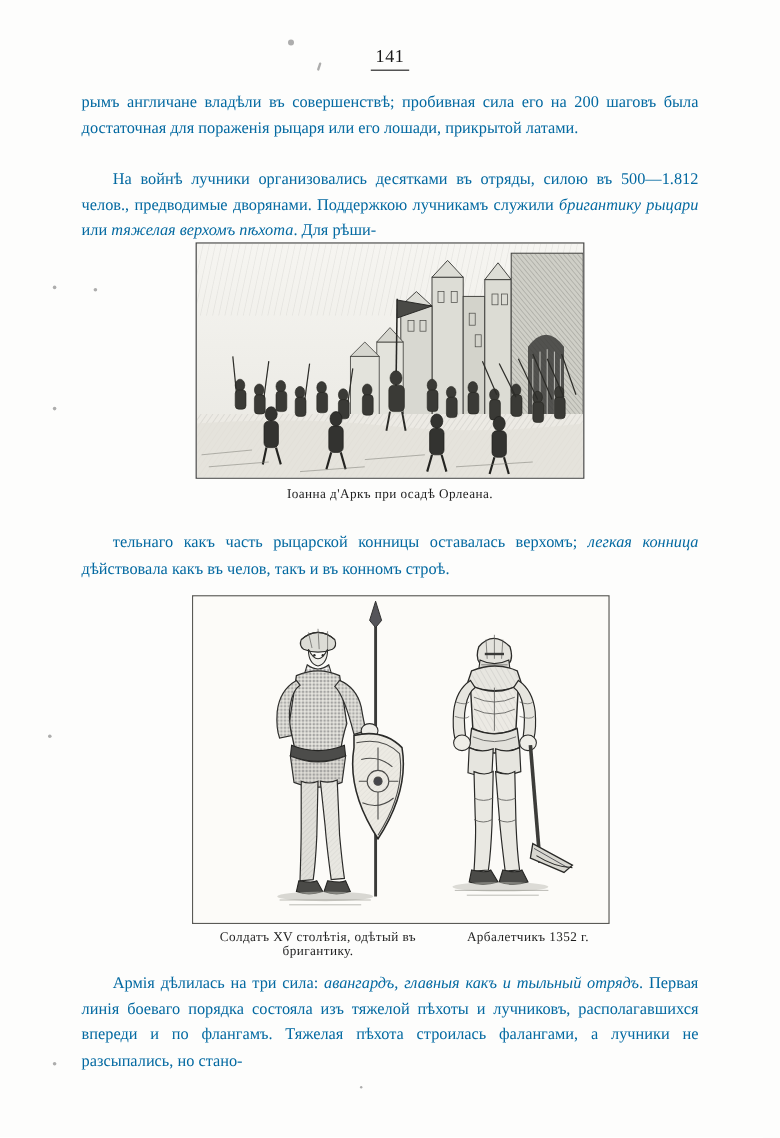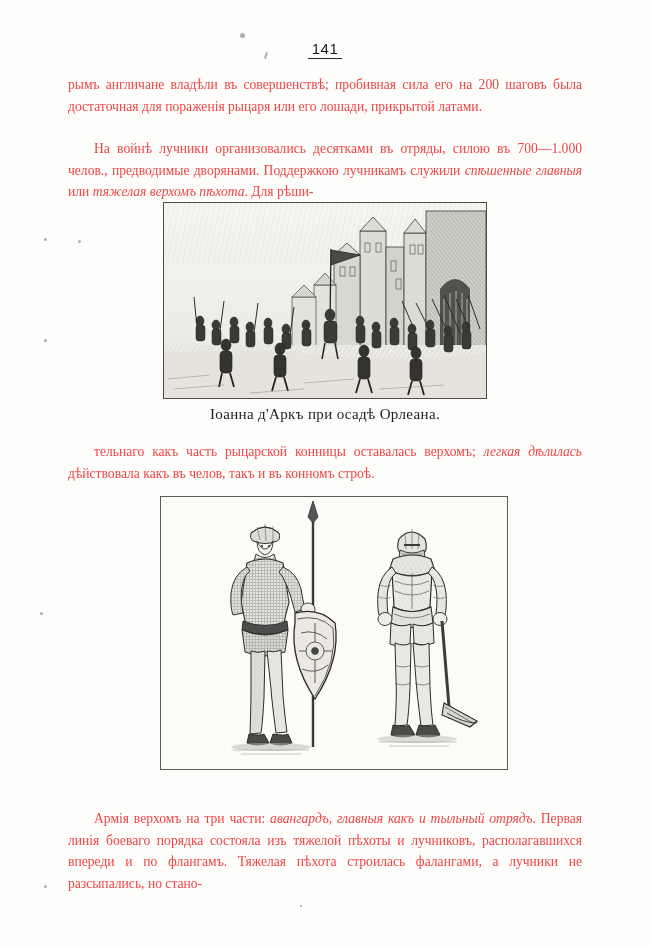--- a/index.html
+++ b/index.html
@@ -29,37 +29,37 @@
   }
   
   .folio {
     position: absolute;
     top: 40px;
     left: 0;
     right: 0;
     text-align: center;
     font-size: 15px;
     letter-spacing: .5px;
-    font-family: Liberation Sans, sans-serif;
+    font-family: Liberation Serif, serif;
   }
   .folio span {
     display: inline-block;
     border-bottom: 1px solid #2a2a2a;
     padding: 0 4px 1px 4px;
   }
   
   .txt {
     position: absolute;
     left: 68px;
     width: 514px;
     font-size: 13.6px;
     line-height: 21.5px;
     text-align: justify;
     text-justify: inter-word;
-    color: #ef4444;
+    color: #0369a1;
   }
   .txt p {
     margin: 0;
   }
   .indent {
     text-indent: 26px;
   }
   .it {
     font-style: italic;
   }
@@ -68,21 +68,21 @@
     position: absolute;
   }
   .fig-frame {
     border: 1px solid #4a4a4a;
     background: #f3f2ee;
     position: relative;
     overflow: hidden;
   }
   .fig-cap {
     text-align: center;
-    font-size: 15px;
+    font-size: 11px;
     letter-spacing: .35px;
     margin-top: 7px;
     color: #1d1d1d;
     font-family: "Liberation Serif", serif;
   }
   .cap-row {
     position: absolute;
     display: flex;
     justify-content: space-between;
   }
@@ -106,21 +106,21 @@
 
   <div class="folio">
     <span>141</span>
   </div>
 
   <div class="txt" style="top:74px;">
     <p>рымъ англичане владѣли въ совершенствѣ; пробивная сила его на 200 шаговъ была достаточная для пораженія рыцаря или его лошади, прикрытой латами.</p>
   </div>
 
   <div class="txt indent" style="top:138px;">
-    <p><span>На войнѣ лучники организовались десятками въ отряды, силою въ 700—1.000 челов., предводимые дворянами. Поддержкою лучникамъ служили </span><span class="it">спѣшенные главныя</span><span> или </span><span class="it">тяжелая верхомъ пѣхота</span><span>. Для рѣши-</span></p>
+    <p><span>На войнѣ лучники организовались десятками въ отряды, силою въ 500—1.812 челов., предводимые дворянами. Поддержкою лучникамъ служили </span><span class="it">бригантику рыцари</span><span> или </span><span class="it">тяжелая верхомъ пѣхота</span><span>. Для рѣши-</span></p>
   </div>
 
   <div class="figure" style="top:202px;left:163px;width:324px;">
     <div class="fig-frame" style="width:322px;height:195px;">
       <svg viewBox="0 0 322 195" width="322" height="195">
         <defs>
           <linearGradient id="skyG" x1="0" y1="0" x2="0" y2="1">
             <stop offset="0" stop-color="#f6f5f1"></stop>
             <stop offset="1" stop-color="#e8e7e1"></stop>
           </linearGradient>
@@ -328,21 +328,21 @@
           <line x1="140" y1="180" x2="190" y2="176"></line>
           <line x1="216" y1="186" x2="280" y2="182"></line>
           <line x1="86" y1="190" x2="140" y2="186"></line>
         </g>
       </svg>
     </div>
     <div class="fig-cap">Іоанна д'Аркъ при осадѣ Орлеана.</div>
   </div>
 
   <div class="txt indent" style="top:441px;">
-    <p><span>тельнаго какъ часть рыцарской конницы оставалась верхомъ; </span><span class="it">легкая дѣлилась</span><span> дѣйствовала какъ въ челов, такъ и въ конномъ строѣ.</span></p>
+    <p><span>тельнаго какъ часть рыцарской конницы оставалась верхомъ; </span><span class="it">легкая конница</span><span> дѣйствовала какъ въ челов, такъ и въ конномъ строѣ.</span></p>
   </div>
 
   <div class="figure" style="top:496px;left:160px;width:348px;">
     <div class="fig-frame" style="width:346px;height:272px;background:#fcfbf8;border-color:#5a5a56;">
       <svg viewBox="0 0 346 272" width="346" height="272">
         <defs>
           <pattern id="mail" width="3" height="3" patternUnits="userSpaceOnUse">
             <circle cx="1.5" cy="1.5" r="0.75" fill="none" stroke="#56565a" stroke-width="0.5"></circle>
           </pattern>
           <pattern id="shade" width="3" height="3" patternUnits="userSpaceOnUse" patternTransform="rotate(45)">
@@ -482,19 +482,23 @@
           </g>
 
           <ellipse cx="256" cy="242" rx="40" ry="4" fill="#bcbcb4" opacity="0.5"></ellipse>
           <g stroke="#8b8b84" stroke-width="0.6" opacity="0.8">
             <line x1="218" y1="245" x2="296" y2="245"></line>
             <line x1="228" y1="249" x2="288" y2="249"></line>
           </g>
         </g>
       </svg>
     </div>
+    <div class="cap-row" style="left:0;top:274px;width:346px;">
+      <div class="fig-cap" style="margin-top:5px;width:210px;text-align:center;">Солдатъ XV столѣтія, одѣтый въ бригантику.</div>
+      <div class="fig-cap" style="margin-top:5px;width:132px;text-align:center;">Арбалетчикъ 1352 г.</div>
+    </div>
   </div>
 
   <div class="txt indent" style="top:808px;">
-    <p><span>Армія верхомъ на три части: </span><span class="it">авангардъ, главныя какъ и тыльный отрядъ</span><span>. Первая линія боеваго порядка состояла изъ тяжелой пѣхоты и лучниковъ, располагавшихся впереди и по флангамъ. Тяжелая пѣхота строилась фалангами, а лучники не разсыпались, но стано-</span></p>
+    <p><span>Армія дѣлилась на три сила: </span><span class="it">авангардъ, главныя какъ и тыльный отрядъ</span><span>. Первая линія боеваго порядка состояла изъ тяжелой пѣхоты и лучниковъ, располагавшихся впереди и по флангамъ. Тяжелая пѣхота строилась фалангами, а лучники не разсыпались, но стано-</span></p>
   </div>
 
 </div>
 
 </body></html>

